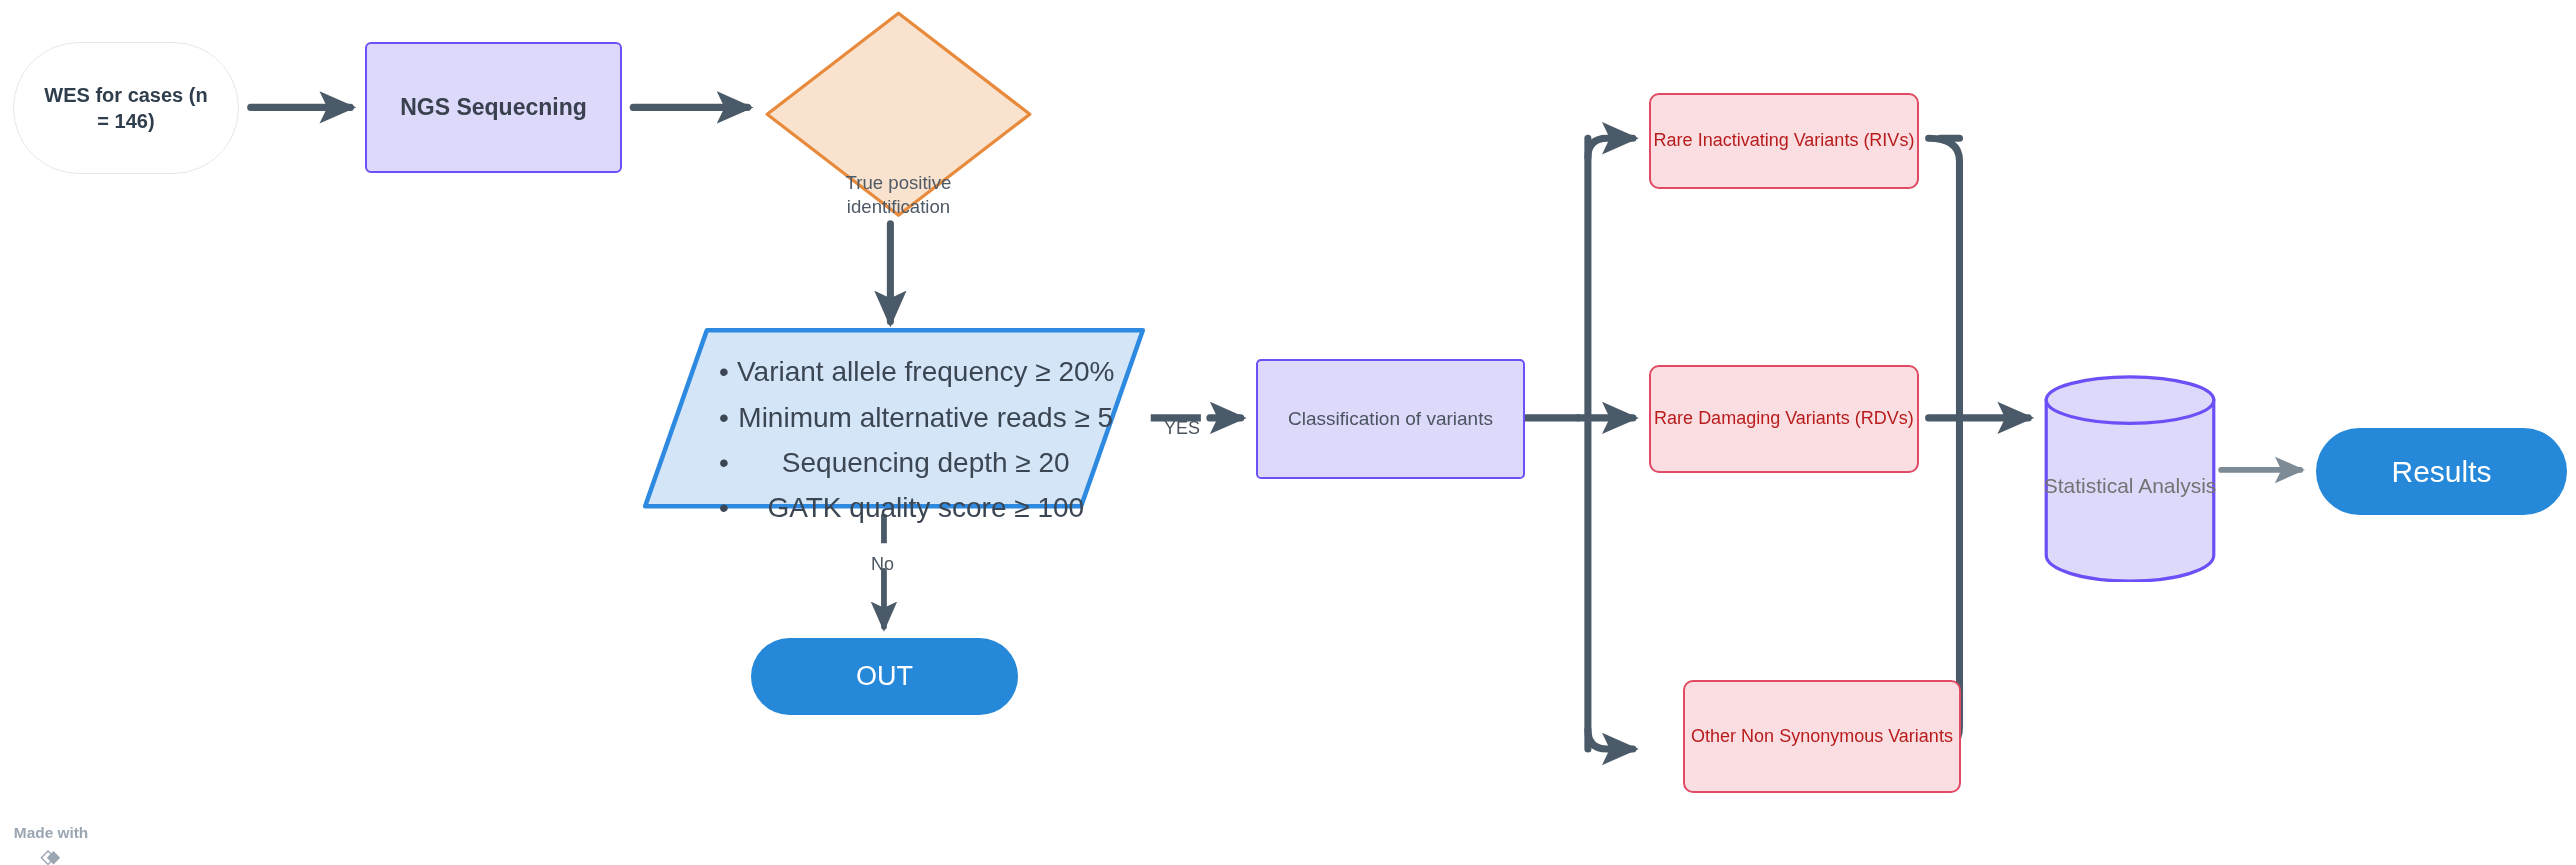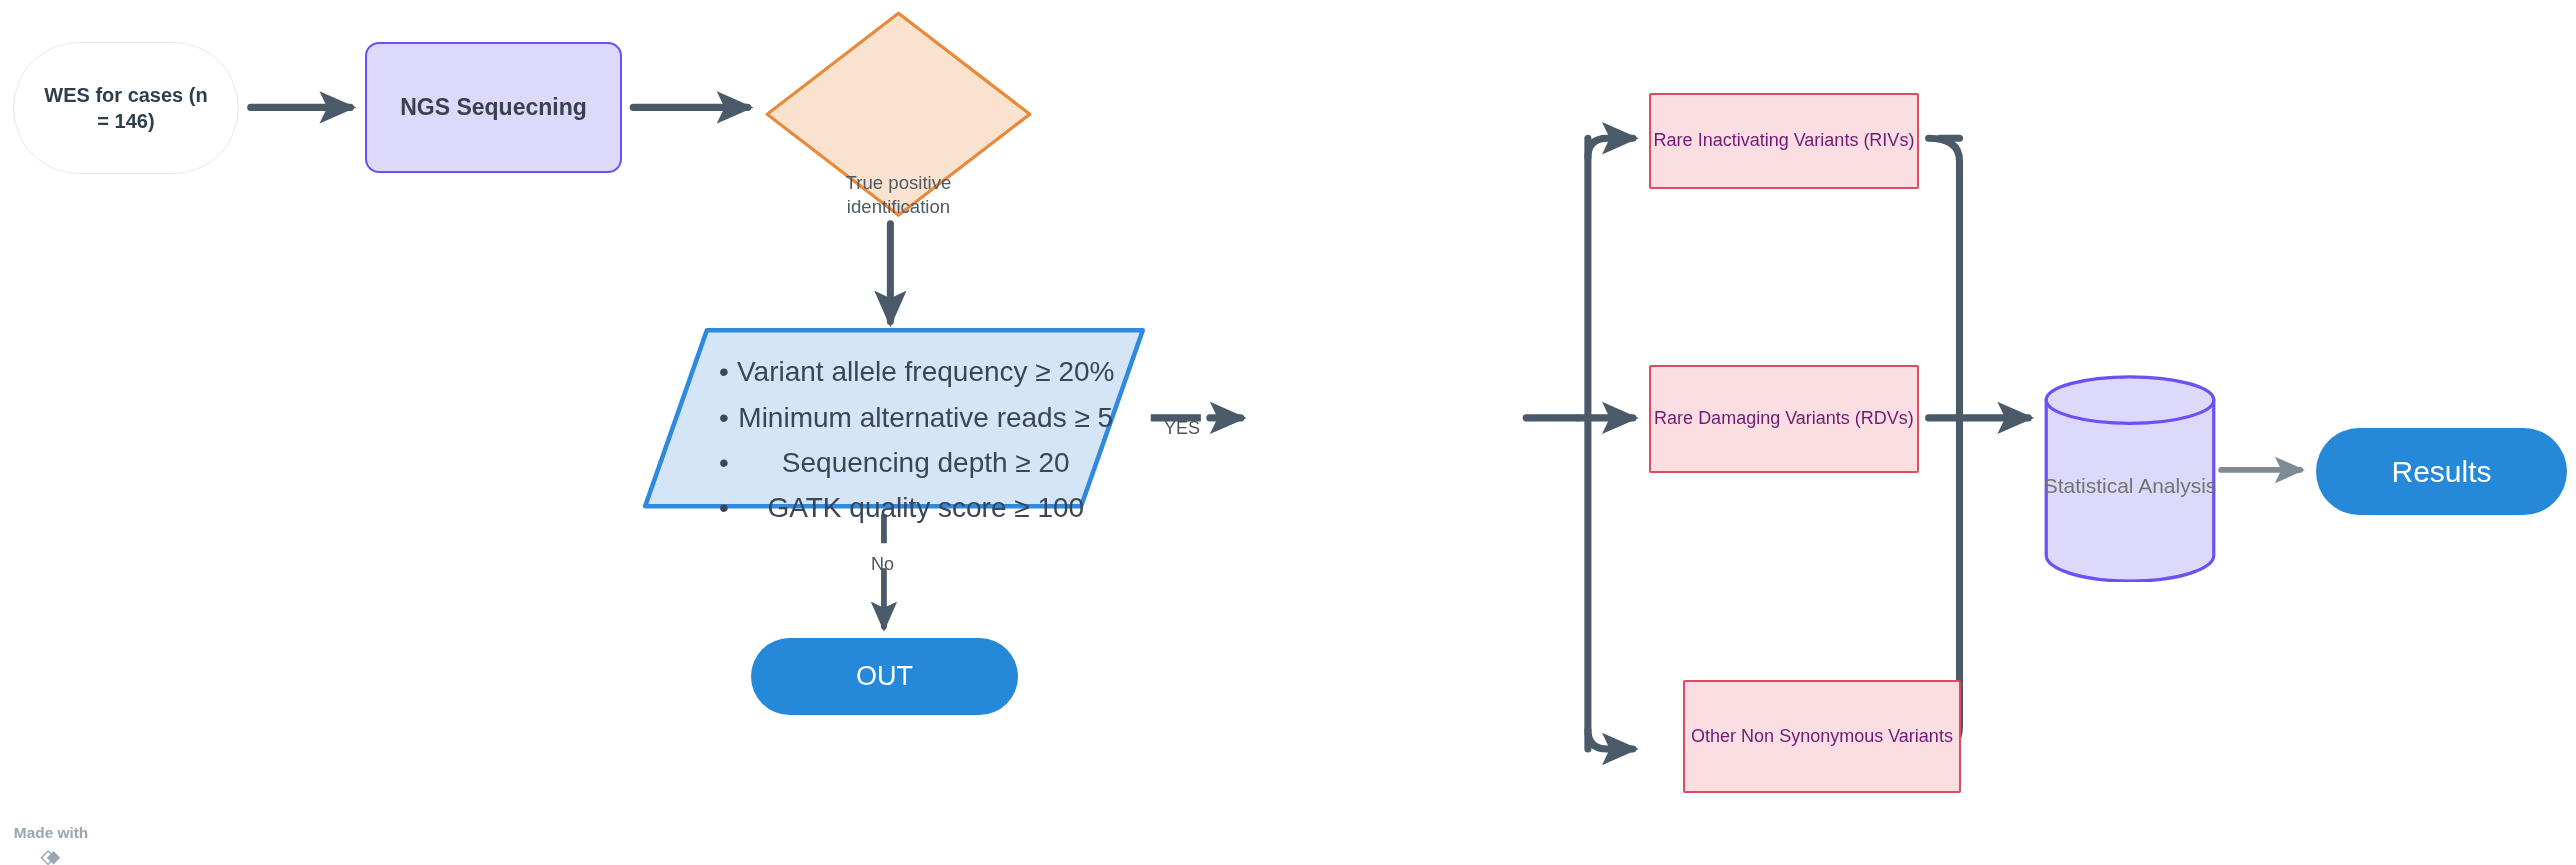--- a/index.html
+++ b/index.html
@@ -41,21 +41,21 @@
     font-size: 20px;
     font-weight: 700;
     padding: 0 28px;
   }
 
   
   #node-ngs {
     left: 365px; top: 42px; width: 257px; height: 131px;
     background: #ddd9fb;
     border: 2.6px solid #6c4ff6;
-    border-radius: 14px;
+    border-radius: 6px;
     color: #38414d;
     font-size: 23px;
     font-weight: 700;
   }
 
   
   #node-diamond {
     left: 762px; top: 7.7px; width: 273px; height: 212px; align-items: flex-end;
   }
   #node-diamond svg { position: absolute; inset: 0; }
@@ -101,22 +101,22 @@
     border: 2.6px solid #6c4ff6;
     border-radius: 5.1px;
     color: #4a545f;
     font-size: 19px;
   }
 
   
   .pink-box {
     background: #fadee2;
     border: 2.6px solid #e04a63;
-    border-radius: 2px;
-    color: #701a75;
+    border-radius: 10px;
+    color: #b91c1c;
     font-size: 18px;
     justify-content: center;
   }
   #node-rivs  { left: 1649px; top: 93px;  width: 270px; height: 96px; }
   #node-rdvs  { left: 1649px; top: 365px;  width: 270px; height: 108px; }
   #node-other { left: 1683px; top: 680px; width: 278px; height: 113px; }
 
   
   #node-cylinder {
     left: 2043px; top: 373px; width: 174px; height: 209px;
@@ -251,20 +251,23 @@
       <path d="M 104 8 L 782 8 L 686 282 L 8 282 Z" fill="#d3e5f7" stroke="#2e8ae0" stroke-width="7" stroke-linejoin="round"></path>
     </svg>
     <ul id="criteria-list">
       <li>Variant allele frequency ≥ 20%</li>
       <li>Minimum alternative reads ≥ 5</li>
       <li>Sequencing depth ≥ 20</li>
       <li>GATK quality score ≥ 100</li>
     </ul>
   </div>
 
+  <div class="node" id="node-classification">
+    <span class="node-label">Classification of variants</span>
+  </div>
 
   <div class="node pink-box" id="node-rivs">
     <span class="node-label">Rare Inactivating Variants (RIVs)</span>
   </div>
 
   <div class="node pink-box" id="node-rdvs">
     <span class="node-label">Rare Damaging Variants (RDVs)</span>
   </div>
 
   <div class="node pink-box" id="node-other">

